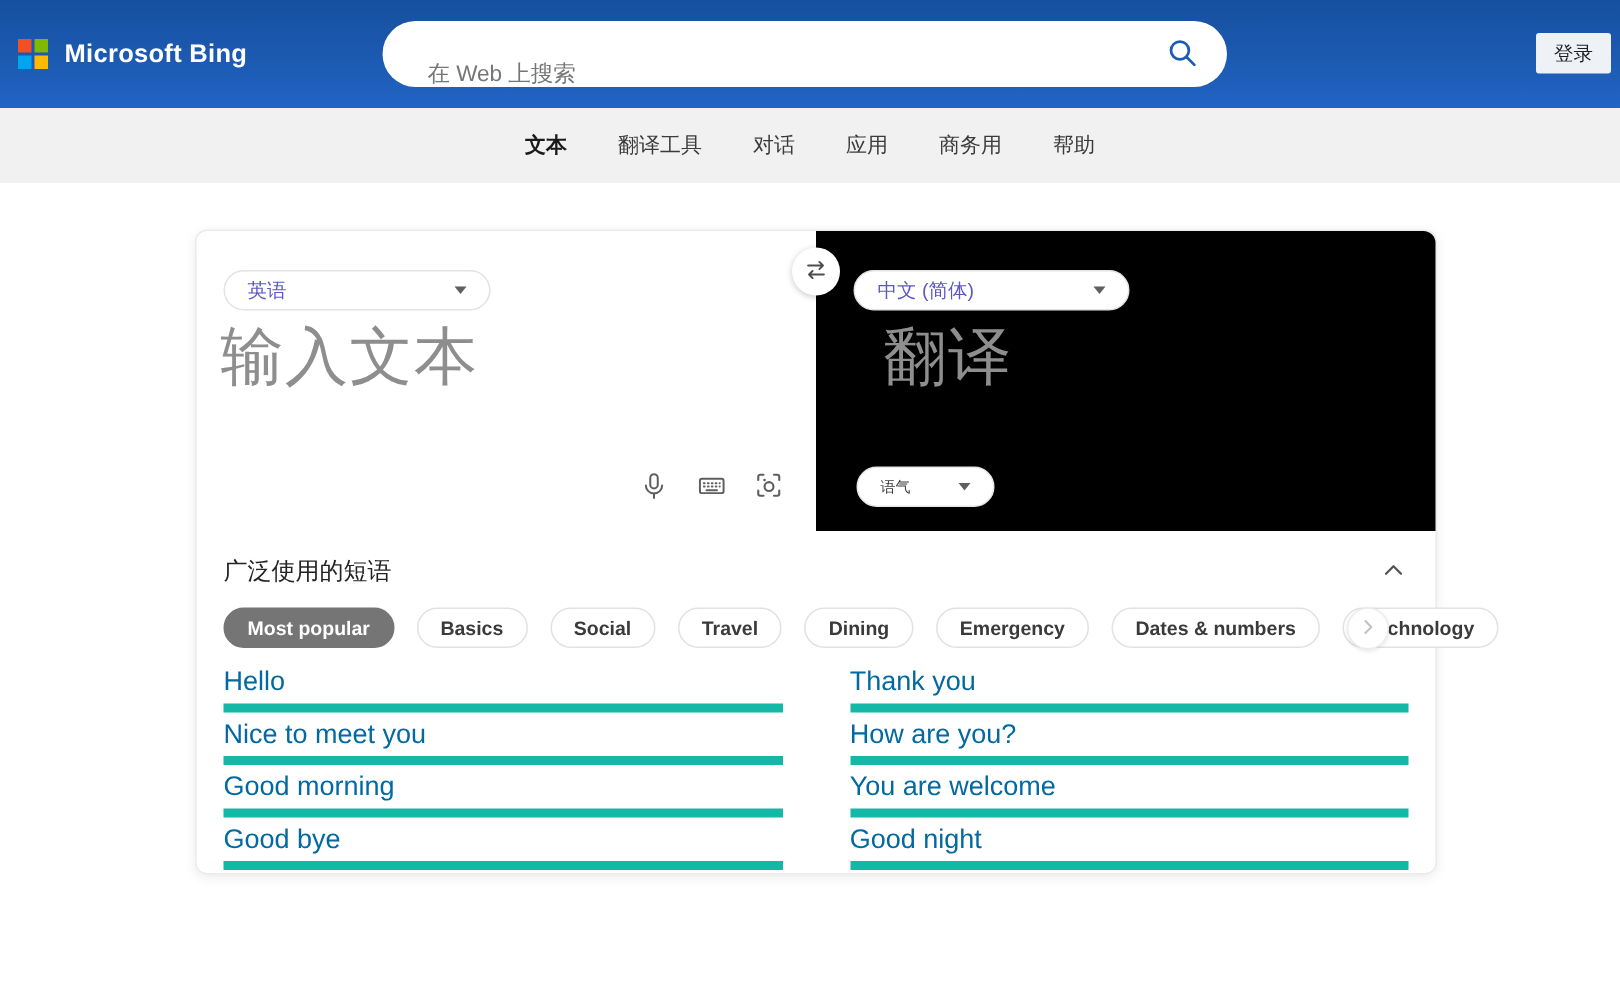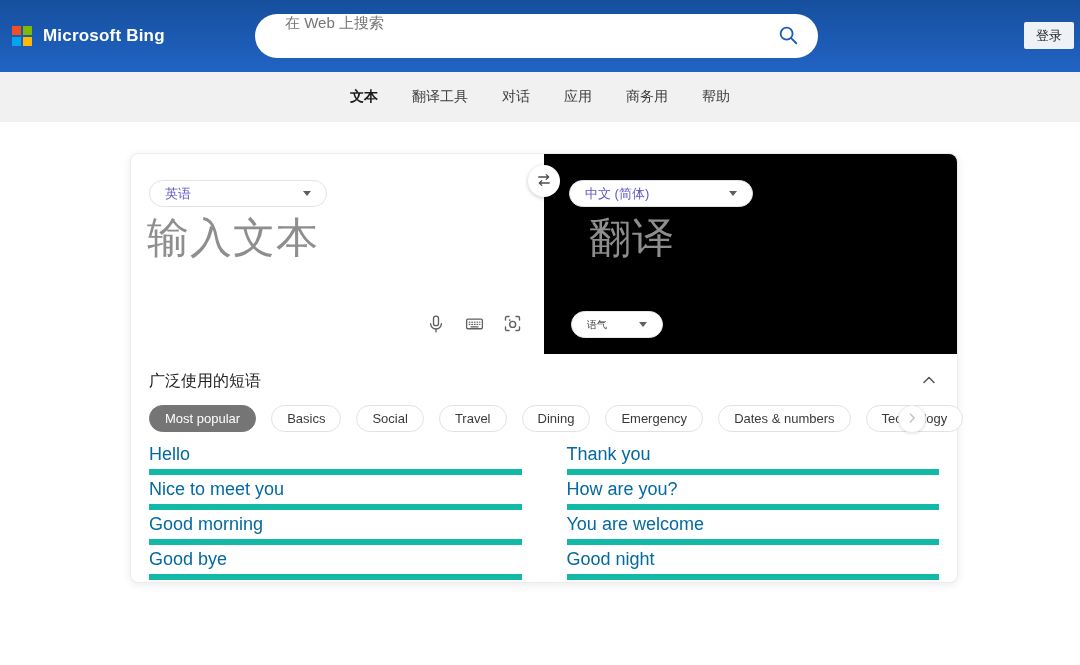--- a/index.html
+++ b/index.html
@@ -8,21 +8,21 @@
 
   
   .header { position:relative; height:72px; background:linear-gradient(180deg,#164f9d 0%,#2164c4 100%); }
   .brand { position:absolute; left:12px; top:50%; transform:translateY(-50%); display:flex; align-items:center; gap:11px; }
   .ms-logo { display:grid; grid-template-columns:9px 9px; grid-template-rows:9px 9px; gap:2px; }
   .ms-logo span:nth-child(1){background:#f25022;}
   .ms-logo span:nth-child(2){background:#7fba00;}
   .ms-logo span:nth-child(3){background:#00a4ef;}
   .ms-logo span:nth-child(4){background:#ffb900;}
   .brand-name { color:#ffffff; font-size:17px; font-weight:700; letter-spacing:.2px; }
-  .search-box { position:absolute; left:255px; top:14px; width:563px; height:44px; background:#ffffff; border-radius:22px; display:flex; align-items:flex-start; }
+  .search-box { position:absolute; left:255px; top:14px; width:563px; height:44px; background:#ffffff; border-radius:22px; display:flex; align-items:flex-end; }
   .search-box input { flex:1; border:none; outline:none; background:transparent; font-size:15px; color:#333; padding:0 10px 0 30px; font-family:inherit; }
   .search-box input::placeholder { color:#767676; opacity:1; }
   .search-btn { width:44px; height:44px; border:none; background:transparent; display:flex; align-items:center; justify-content:center; cursor:pointer; margin-right:8px; }
   .signin-btn { position:absolute; right:6px; top:22px; width:50px; height:27px; background:#eef2f7; border:none; border-radius:2px; font-size:13px; color:#1f1f1f; cursor:pointer; font-family:inherit; }
 
   
   .nav { height:50px; background:#f1f1f1; display:flex; align-items:center; justify-content:center; gap:34px; }
   .nav-item { font-size:14px; color:#3b3b3b; cursor:pointer; }
   .nav-item.active { font-weight:700; color:#1a1a1a; }
 
@@ -51,21 +51,21 @@
   .tone-pill { position:absolute; left:27px; bottom:16px; width:92px; height:27px; background:#fff; border:1px solid #e7e7e7; border-radius:14px; display:flex; align-items:center; justify-content:space-between; padding:0 15px; cursor:pointer; box-shadow:0 1px 2px rgba(0,0,0,.05); font-family:inherit; }
   .tone-pill .tone-label { font-size:10px; color:#3b3b3b; }
 
   
   .phrases { position:relative; padding:16px 18px 0; }
   .phrases-head { display:flex; align-items:center; justify-content:space-between; }
   .phrases-title { font-size:16px; color:#232323; font-weight:400; }
   .collapse-btn { border:none; background:transparent; cursor:pointer; padding:2px; display:flex; }
 
   .chips-row { margin-top:12px; display:flex; align-items:center; gap:15px; position:relative; padding-right:46px; }
-  .chip { height:27px; padding:0 15px; border-radius:14px; background:#fff; border:1px solid #e2e2e2; font-size:13px; color:#3a3a3a; display:inline-flex; align-items:center; cursor:pointer; white-space:nowrap; font-family:inherit; }
+  .chip { height:27px; padding:0 15px; border-radius:14px; background:#fff; border:1px solid #e2e2e2; font-size:13px; color:#3a3a3a; display:inline-flex; align-items:center; cursor:pointer; white-space:nowrap; font-family:inherit;font-weight:bold; }
   .chip.active { background:#757575; border-color:#757575; color:#ffffff; }
   .chips-next { position:absolute; right:13px; top:0; width:28px; height:28px; border-radius:50%; background:#fff; border:1px solid #ededed; box-shadow:0 1px 3px rgba(0,0,0,.10); display:flex; align-items:center; justify-content:center; cursor:pointer; }
 
   .phrase-grid { margin-top:8px; display:grid; grid-template-columns:1fr 1fr; column-gap:45px; }
   .phrase-item { height:35px; display:flex; align-items:center; font-size:18px; color:#0369a1; border-bottom:6px solid #14b8a6; cursor:pointer; }
 </style>
 </head>
 <body>
 
 <div class="header">

